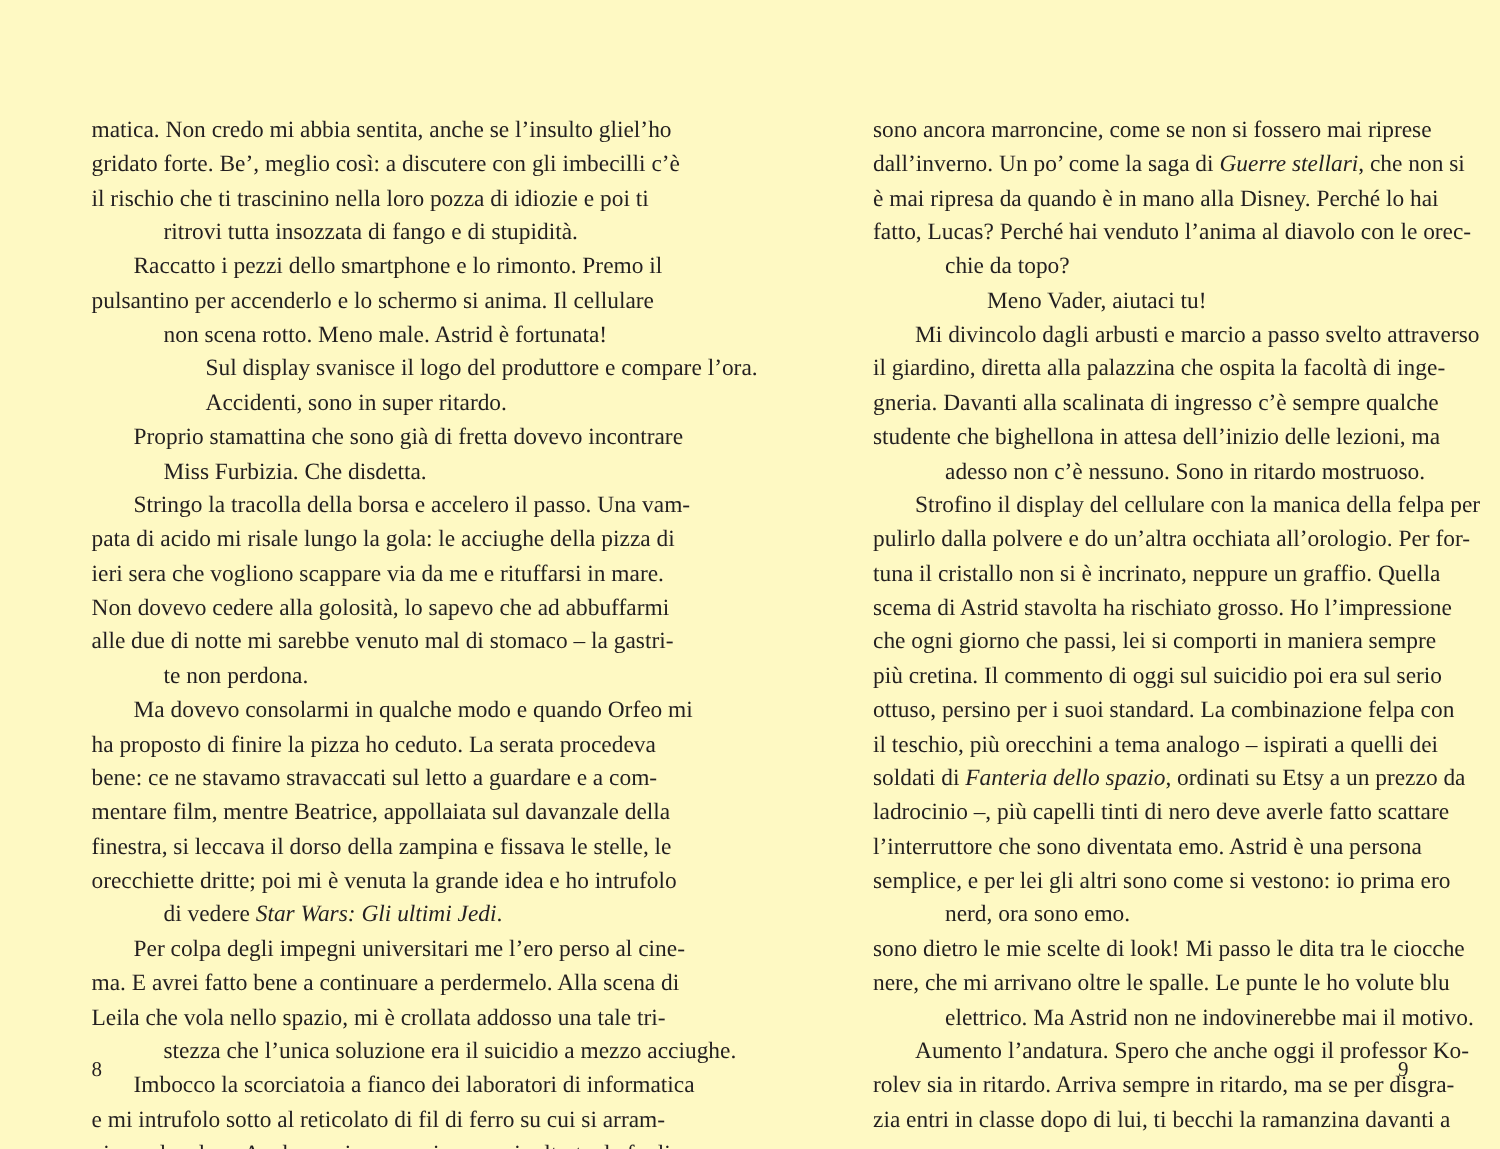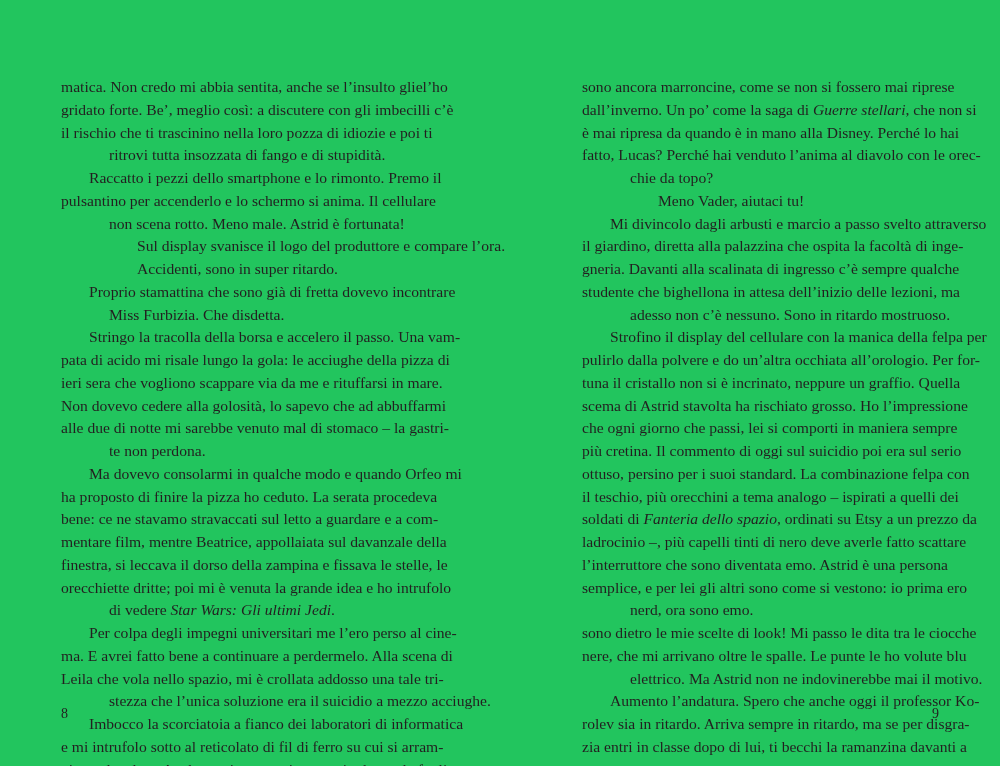--- a/index.html
+++ b/index.html
@@ -1,17 +1,17 @@
 <!DOCTYPE html>
 <html><head>
   <meta charset="utf-8">
   <style>
     html, body { margin: 0; padding: 0; background: #ffffff; }
     body { width: 1000px; height: 766px; position: relative; overflow: hidden; }
-    .spread { position: absolute; left: 0; top: 0; width: 1000px; height: 766px; background: #22c55e; }
+    .spread { position: absolute; left: 0; top: 0; width: 1000px; height: 766px; background: #fef9c3; }
     .page { position: absolute; top: 0; height: 766px; }
     .page.left { left: 0; width: 500px; }
     .page.right { left: 500px; width: 500px; }
     .text-block {
       position: absolute; top: 76px; width: 357px;
       font-family: "Liberation Serif", "DejaVu Serif", serif;
       font-size: 15.6px; color: #231f20;
     }
     .page.left .text-block { left: 61px; }
     .page.right .text-block { left: 82px; }

